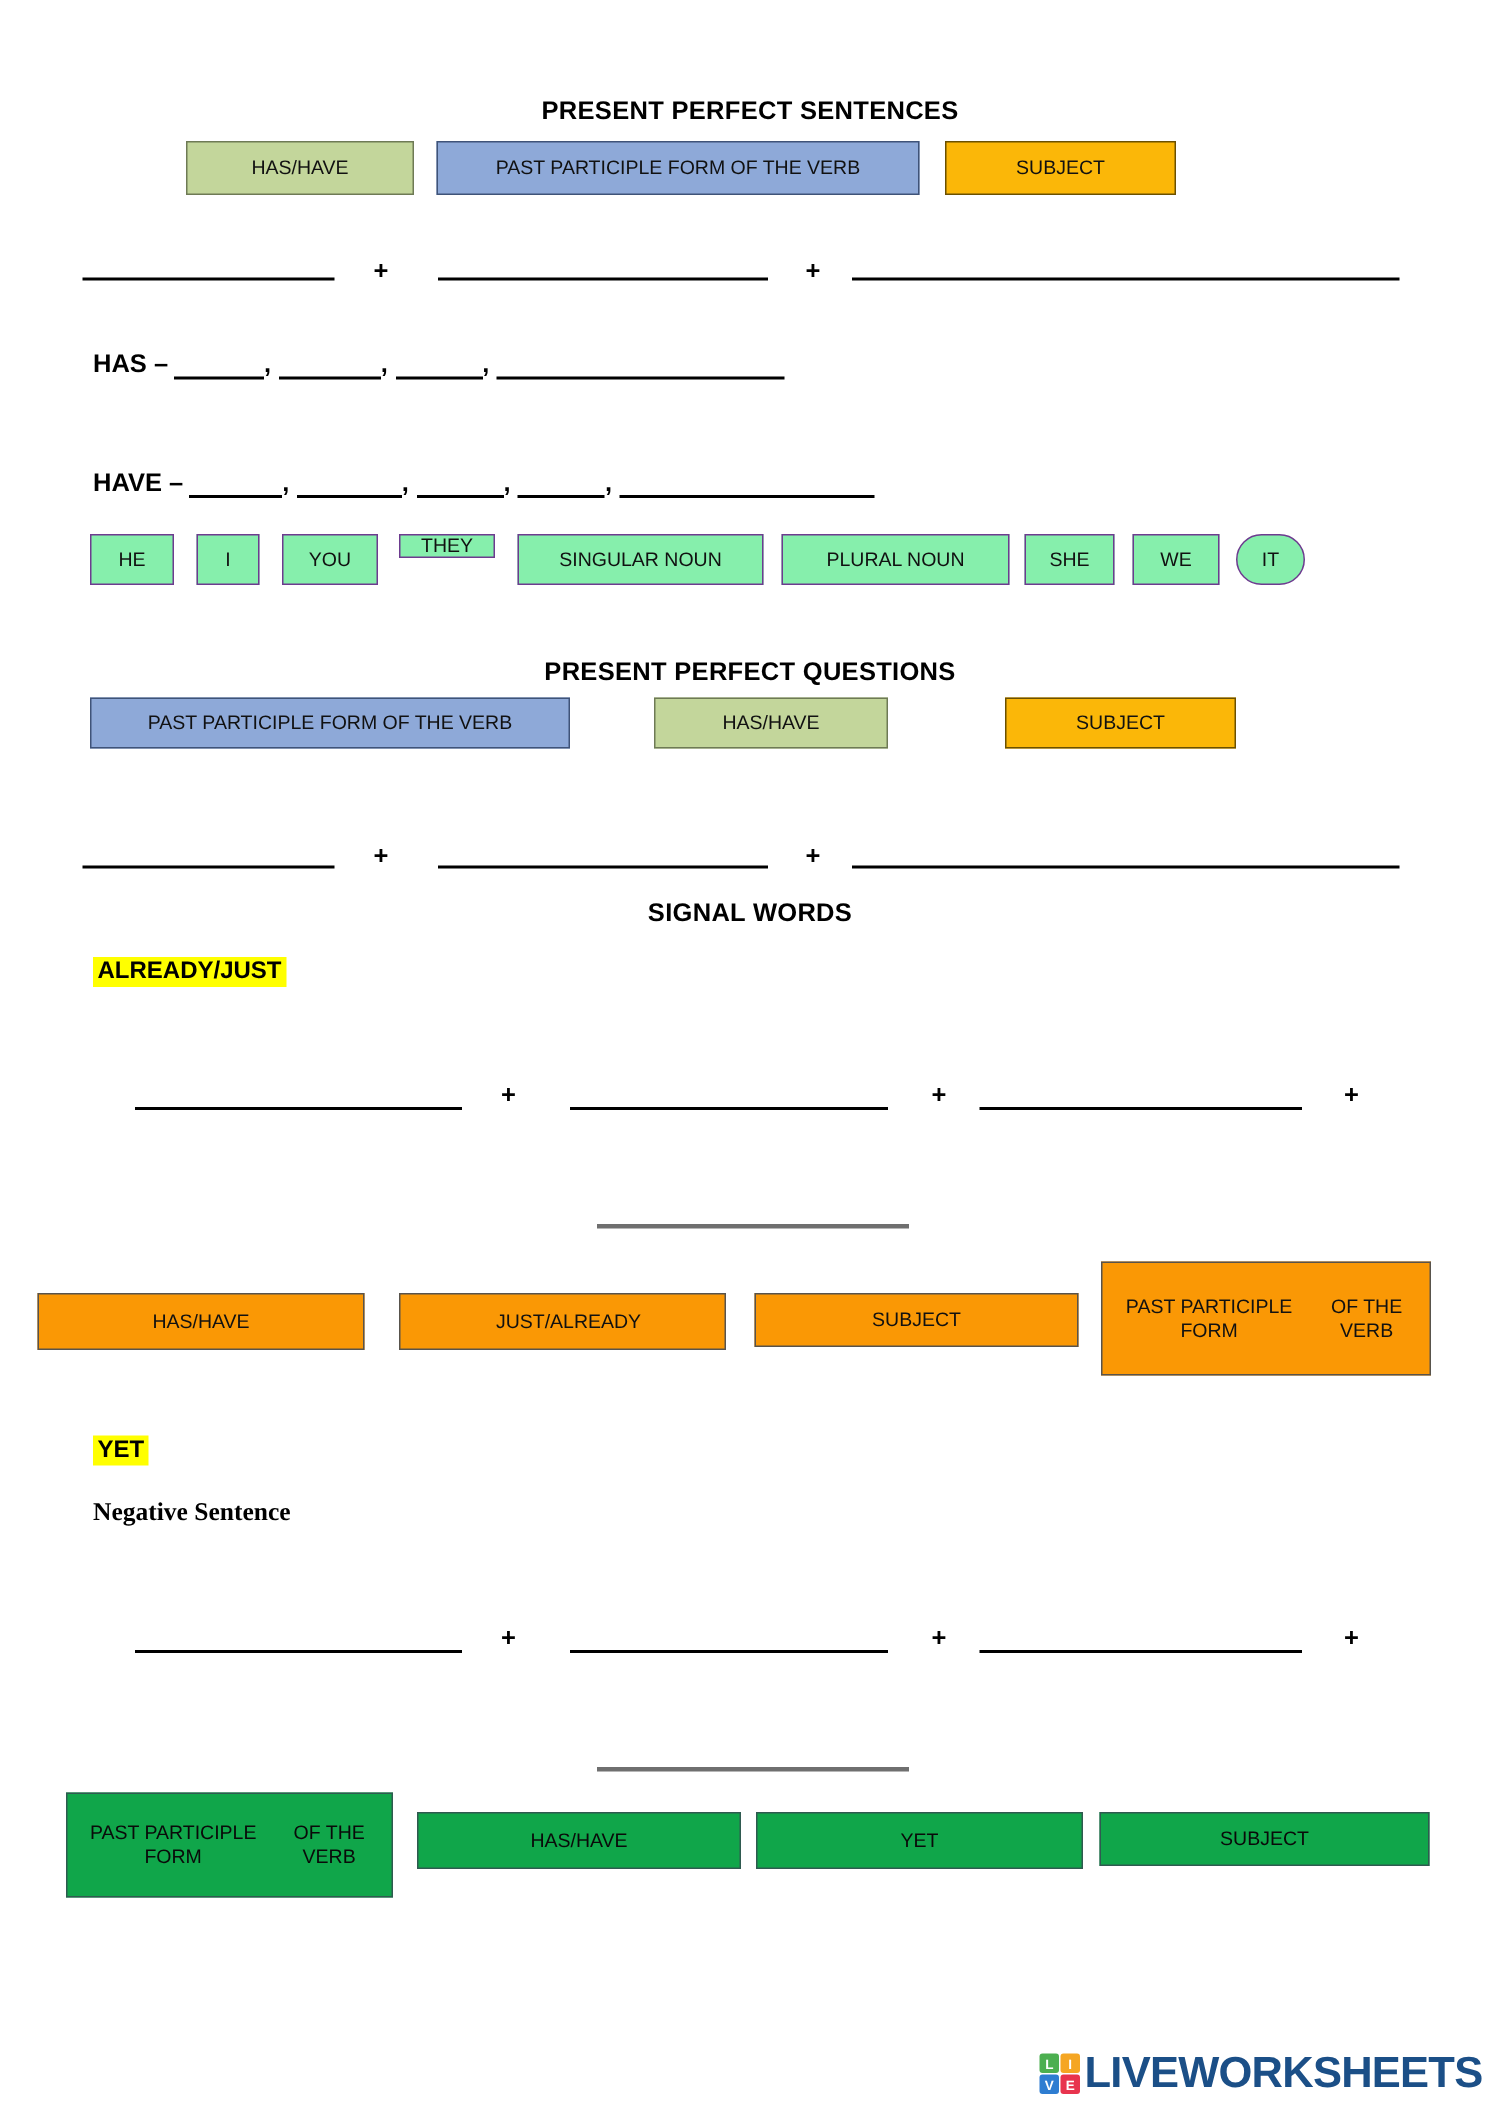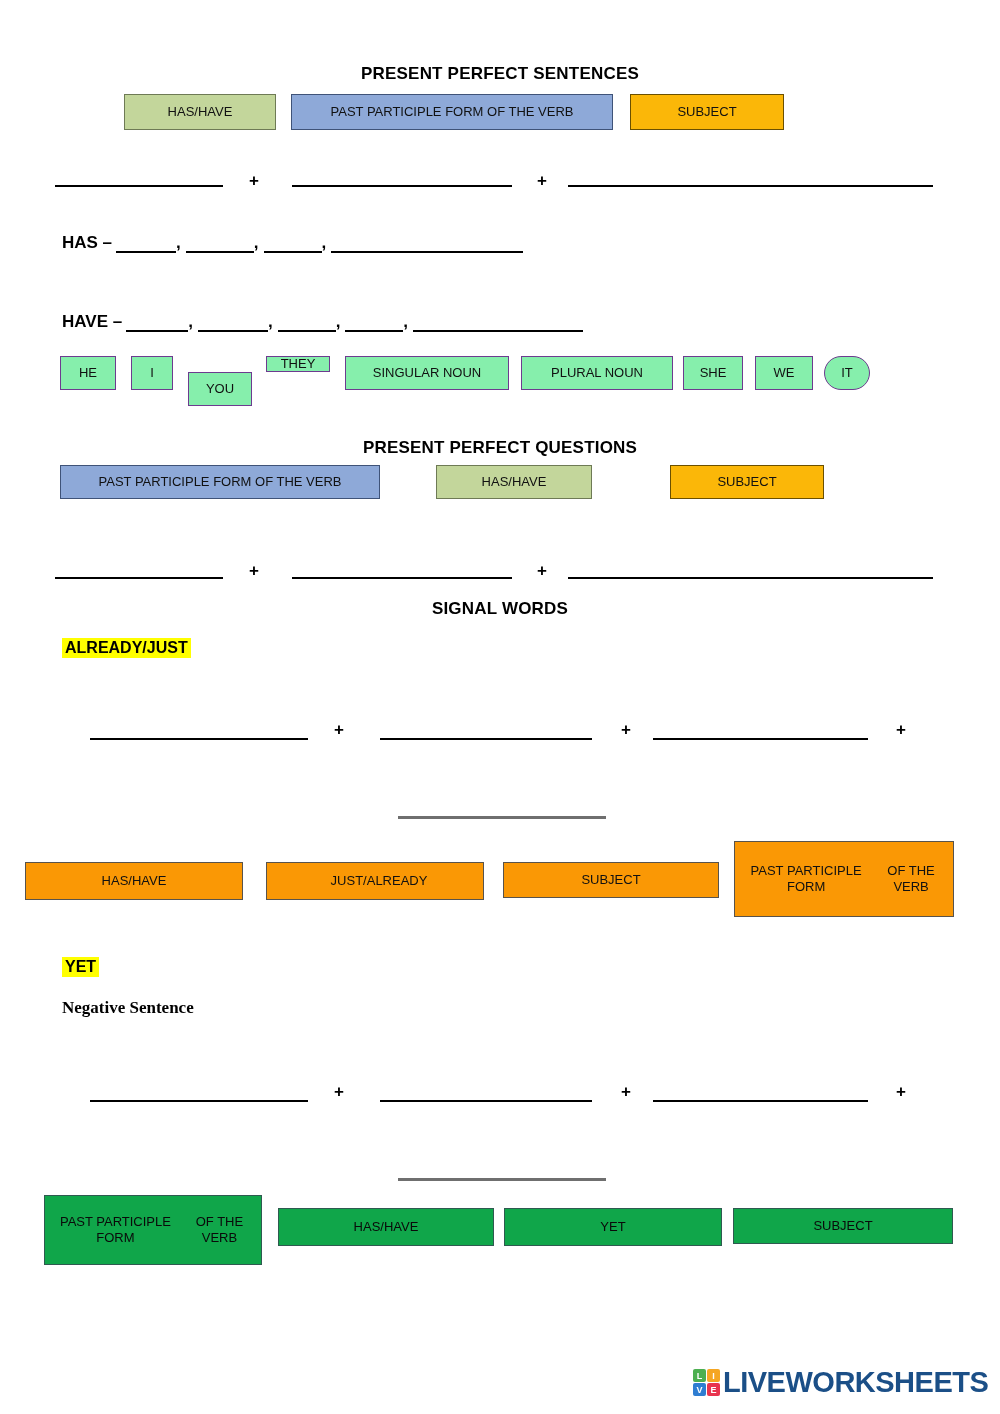--- a/index.html
+++ b/index.html
@@ -177,21 +177,21 @@
     <span class="comma">,</span>
     <span class="u" style="width:58px;"></span>
     <span class="comma">,</span>
     <span class="u" style="width:58px;"></span>
     <span class="comma">,</span>
     <span class="u" style="width:170px;"></span>
   </div>
 
   <div class="box magenta" style="left:60px; top:356px; width:56px; height:34px;">HE</div>
   <div class="box magenta" style="left:131px; top:356px; width:42px; height:34px;">I</div>
-  <div class="box magenta" style="left:188px; top:356px; width:64px; height:34px;margin-top:16px;">YOU</div>
+  <div class="box magenta" style="left:188px; top:356px; width:64px; height:34px;">YOU</div>
   <div class="box magenta" style="left:266px; top:356px; width:64px; height:16px;">THEY</div>
   <div class="box magenta" style="left:345px; top:356px; width:164px; height:34px;">SINGULAR NOUN</div>
   <div class="box magenta" style="left:521px; top:356px; width:152px; height:34px;">PLURAL NOUN</div>
   <div class="box magenta" style="left:683px; top:356px; width:60px; height:34px;">SHE</div>
   <div class="box magenta" style="left:755px; top:356px; width:58px; height:34px;">WE</div>
   <div class="box magenta" style="left:824px; top:356px; width:46px; height:34px;border-radius:17px;">IT</div>
 
   <div class="heading" style="top:438px;">PRESENT PERFECT QUESTIONS</div>
 
   <div class="box blue" style="left:60px; top:465px; width:320px; height:34px;">PAST PARTICIPLE FORM OF THE VERB</div>

